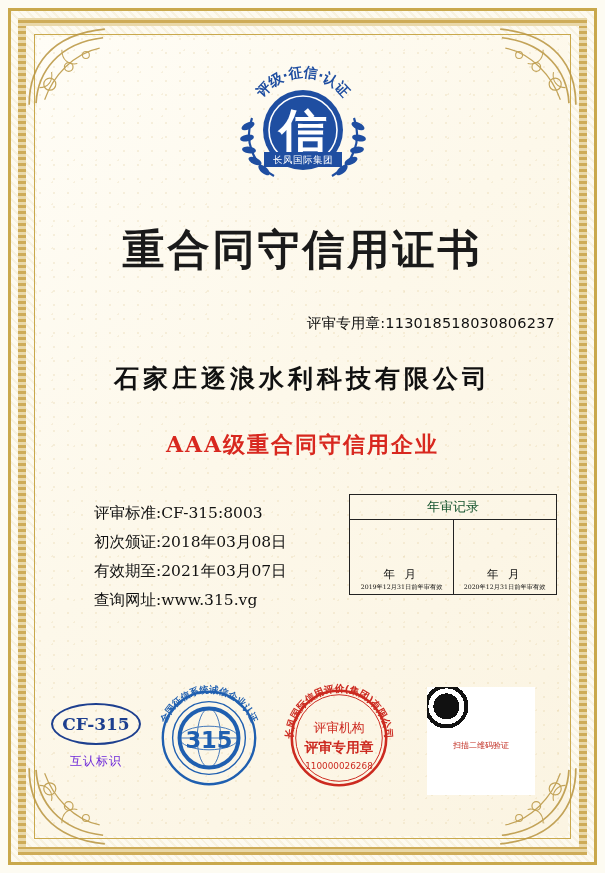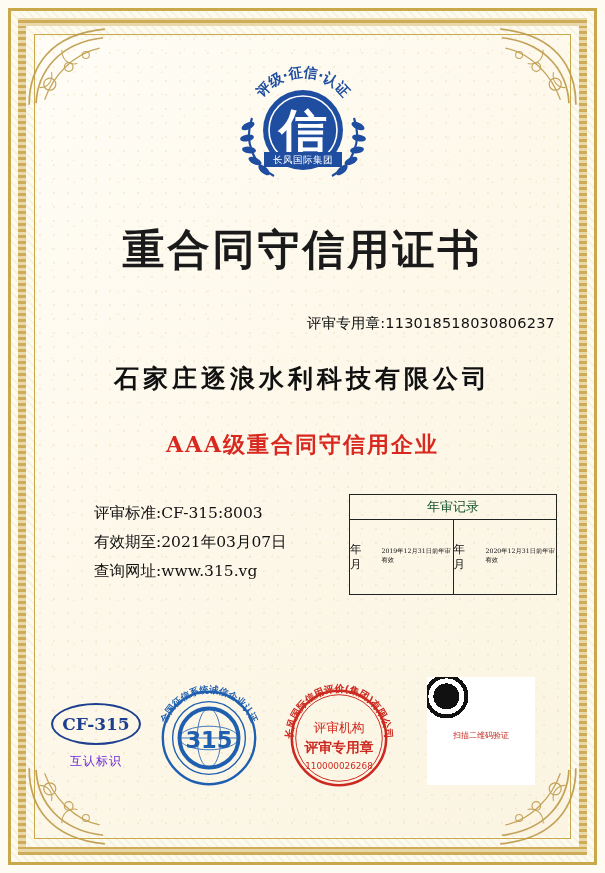--- a/index.html
+++ b/index.html
@@ -173,22 +173,22 @@
     color: #14532d;
   }
   .review-cells {
     display: flex;
     height: 74px;
   }
   .review-cell {
     flex: 1;
     position: relative;
     display: flex;
-    flex-direction: row;
-    justify-content: center;
+    flex-direction: column;
+    justify-content: flex-end;
     align-items: center;
   }
   .review-cell + .review-cell { border-left: 1.3px solid #222; }
   .review-cell .ym {
     font-size: 11.5px;
     color: #111;
     margin-bottom: 1px;
     letter-spacing: 3px;
   }
   .review-cell .note {
@@ -247,21 +247,21 @@
     position: absolute;
     left: 236px;
     top: 10px;
     width: 122px;
     height: 122px;
   }
 
   .qr-block {
     position: absolute;
     right: 6px;
-    top: 10px;
+    top: 20px;
     width: 152px;
     text-align: right;
   }
   .qr {
     width: 108px;
     height: 108px;
     margin: 0 auto;
     position: relative;
     background:
       repeating-linear-gradient(0deg, #111 0 3px, #fff 3px 6px),
@@ -401,20 +401,21 @@
     <div class="credit-code">
       <span>评审专用章:</span><span>113018518030806237</span>
     </div>
 
     <div class="company-name">石家庄逐浪水利科技有限公司</div>
 
     <div class="award-line">AAA级重合同守信用企业</div>
 
     <div class="details">
       <div>评审标准:CF-315:8003</div>
+      <div>初次颁证:2018年03月08日</div>
       <div>有效期至:2021年03月07日</div>
       <div>查询网址:www.315.vg</div>
     </div>
 
     <div class="review-table">
       <div class="review-title">年审记录</div>
       <div class="review-cells">
         <div class="review-cell">
           <div class="ym">年 月</div>
           <div class="note">2019年12月31日前年审有效</div>

